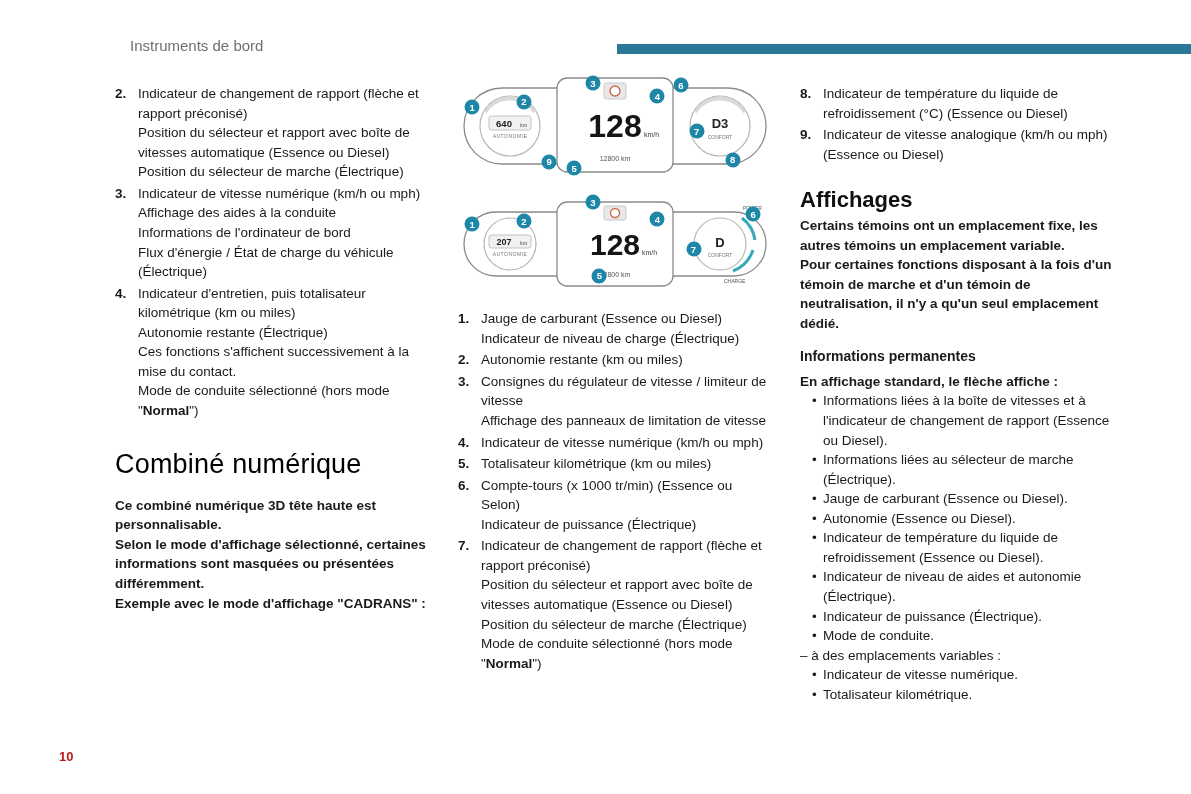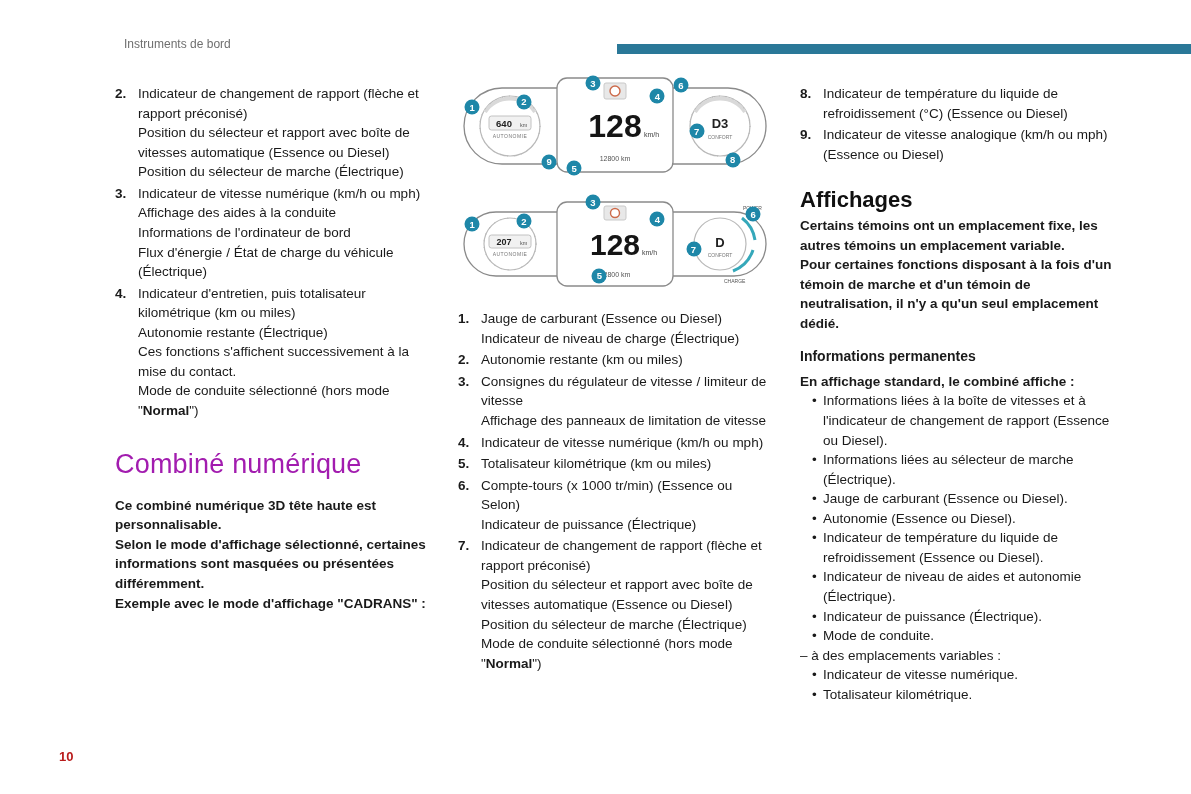--- a/index.html
+++ b/index.html
@@ -2,35 +2,35 @@
 <html style="--accent-bar: #2a7898; --callout: #1e87a8; --cluster-teal: #35a8ba;"><head>
 <meta charset="utf-8">
 <style>
   * { margin:0; padding:0; box-sizing:border-box; }
   html,body { width:1191px; height:794px; }
   body {
     position:relative; background:#ffffff;
     font-family:"Liberation Sans", sans-serif;
     color:#1a1a1a; overflow:hidden;
   }
-  .doc-header { position:absolute; left:124px; top:37px; font-size:12px; color:#6f6f6f; }
+  .doc-header { position:absolute; left:130px; top:37px; font-size:15px; color:#6f6f6f; }
   .accent-bar { position:absolute; left:617px; top:44px; width:574px; height:10px; background:var(--accent-bar,#2a7898); }
   .page-number { position:absolute; left:59px; top:749px; font-size:13px; font-weight:bold; color:#b91c1c; }
 
   .col { position:absolute; font-size:13.5px; line-height:1.45; }
   .col-left  { left:115px; top:84px; width:320px; }
   .col-mid   { left:458px; top:72px; width:314px; }
   .col-right { left:800px; top:84px; width:313px; }
 
   .nitem { display:flex; margin-bottom:2px; }
   .nnum  { flex:0 0 23px; font-weight:bold; }
   .nbody { flex:1; }
   .nbody p { margin:0; }
 
-  .section-title-large { font-size:27px; color:#a21caf; font-weight:400; margin:24px 0 12px; letter-spacing:.2px; }
+  .section-title-large { font-size:27px; color:#000000; font-weight:400; margin:24px 0 12px; letter-spacing:.2px; }
   .section-title { font-size:22px; color:#101010; font-weight:700; margin:20px 0 0; }
   .sub-heading { font-size:14px; font-weight:700; margin:12px 0 6px; }
   .para { margin:0;font-weight:bold; }
   .dash-line { margin:0; }
   .bullet { display:flex; margin-left:12px; }
   .bmark { flex:0 0 11px; }
   .btext { flex:1; }
 
   .cluster { position:relative; width:314px; }
   .cluster-1 { margin-bottom:16px; }
@@ -230,21 +230,21 @@
           <p>Indicateur de vitesse analogique (km/h ou mph) (Essence ou Diesel)</p>
         </div>
       </div>
     </div>
   <h2 class="section-title">Affichages</h2>
   <div>
       <p class="para">Certains témoins ont un emplacement fixe, les autres témoins un emplacement variable.</p>
       <p class="para">Pour certaines fonctions disposant à la fois d'un témoin de marche et d'un témoin de neutralisation, il n'y a qu'un seul emplacement dédié.</p>
     </div>
   <h3 class="sub-heading">Informations permanentes</h3>
-  <p class="para">En affichage standard, le combiné affiche :</p>
+  <p class="para">En affichage standard, le flèche affiche :</p>
   <div>
       <div class="bullet">
         <span class="bmark">•</span>
         <span class="btext">Informations liées à la boîte de vitesses et à l'indicateur de changement de rapport (Essence ou Diesel).</span>
       </div>
       <div class="bullet">
         <span class="bmark">•</span>
         <span class="btext">Informations liées au sélecteur de marche (Électrique).</span>
       </div>
       <div class="bullet">

